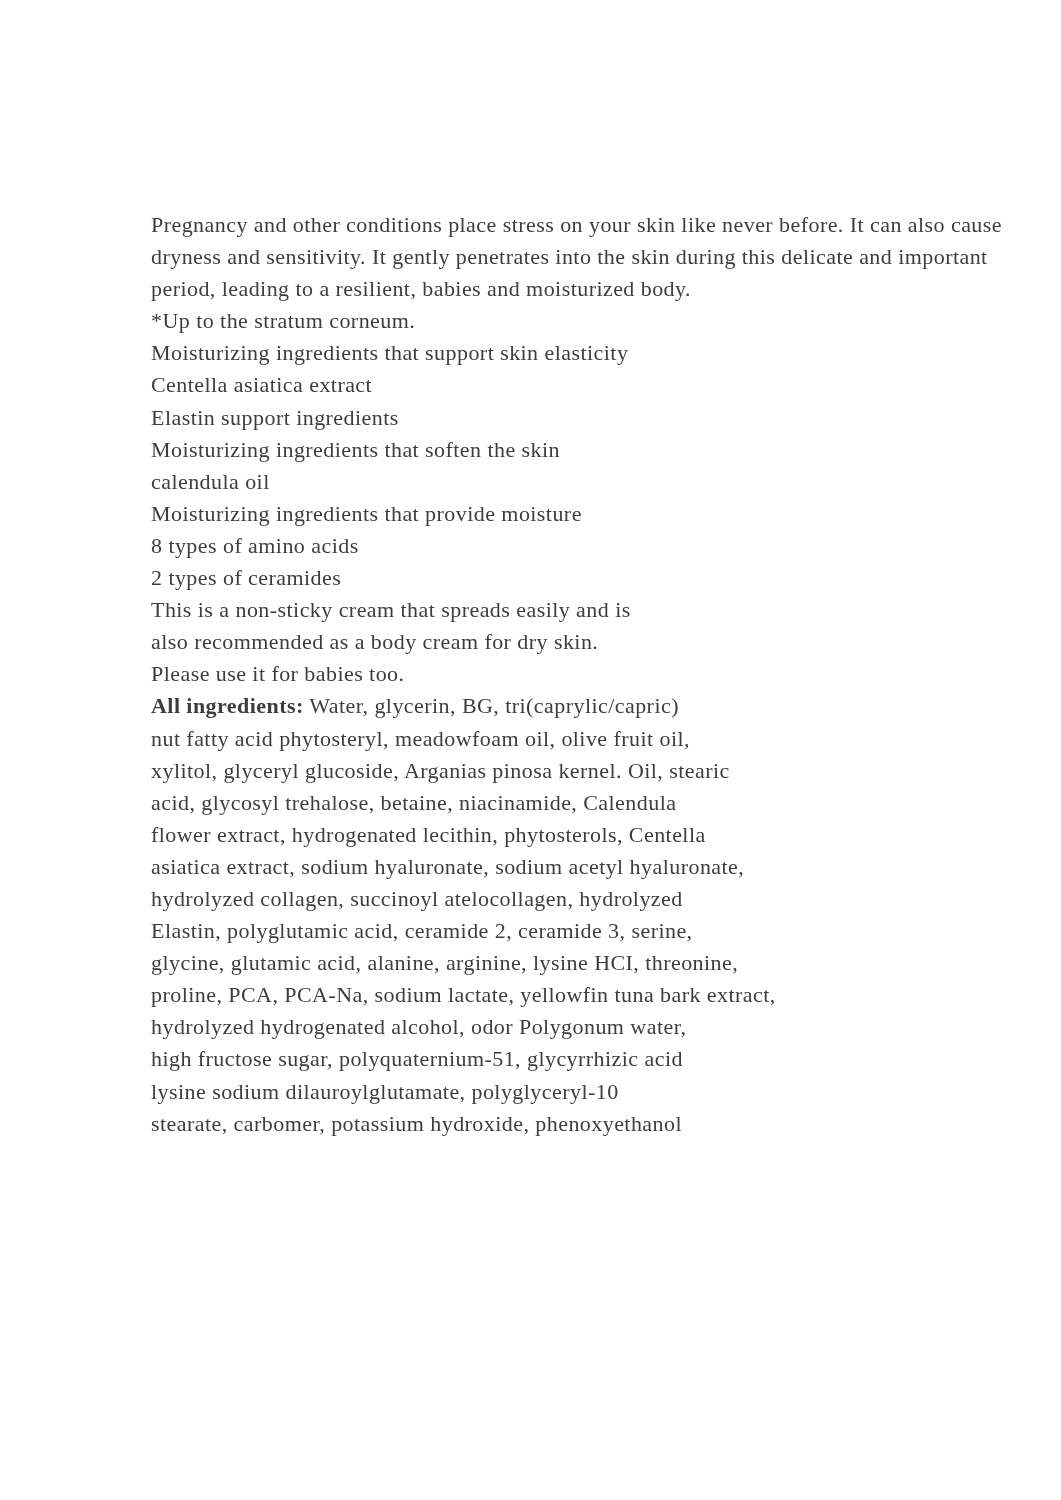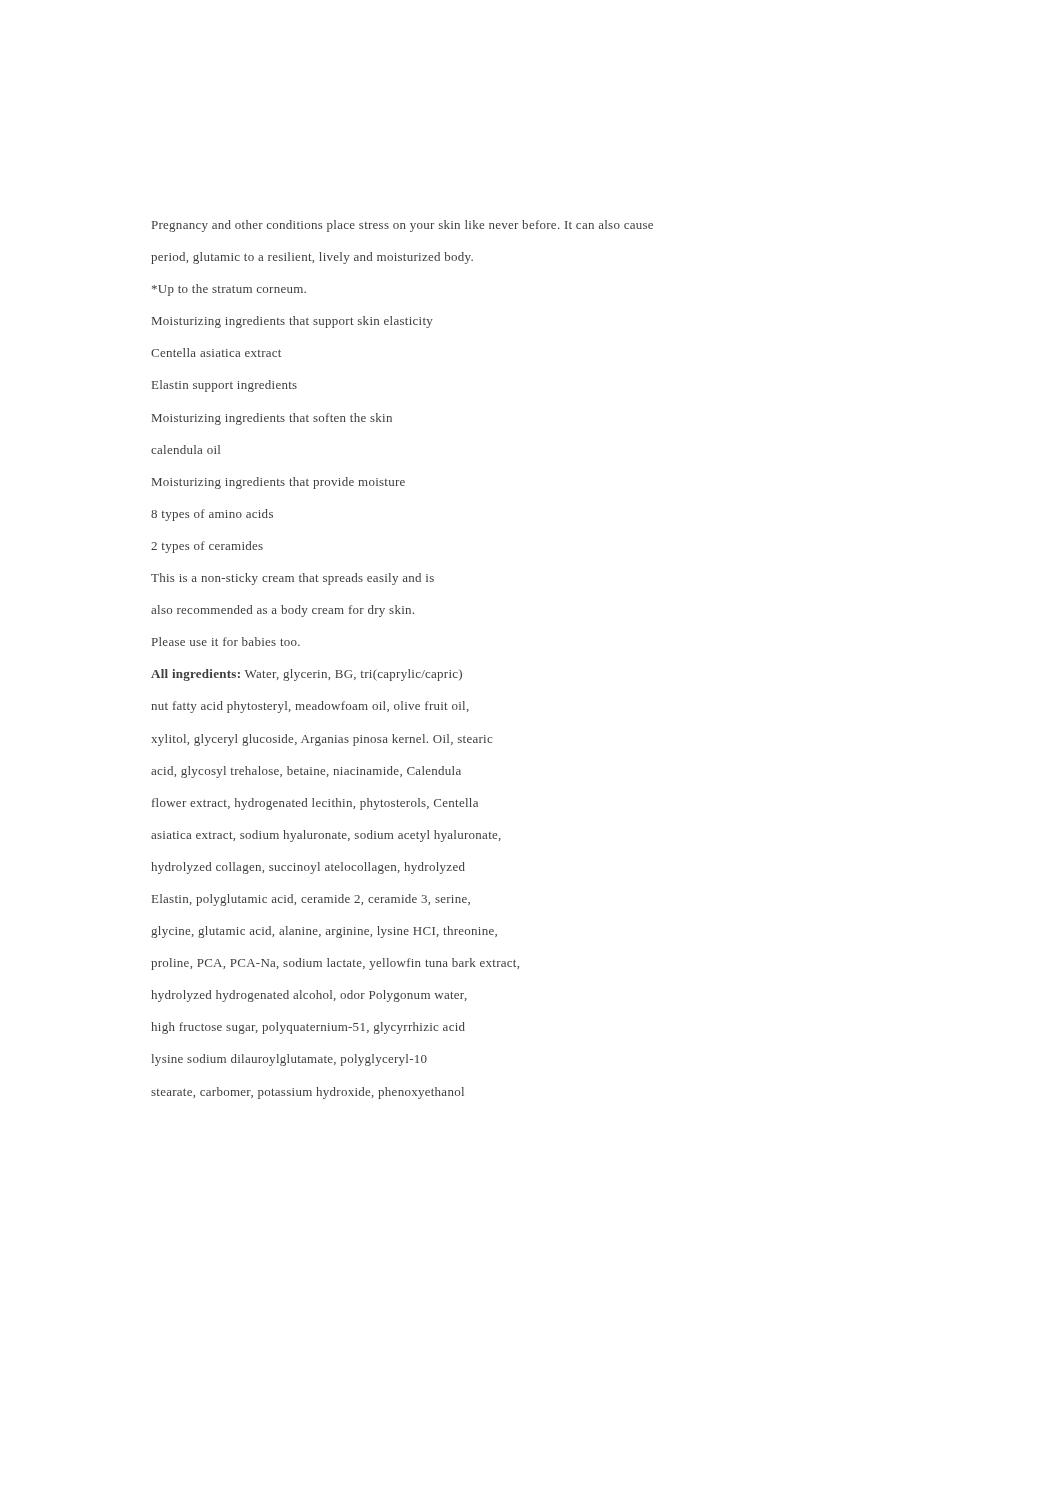--- a/index.html
+++ b/index.html
@@ -13,42 +13,43 @@
     height: 1500px;
     background: #ffffff;
     overflow: hidden;
   }
   .text-block {
     position: absolute;
     left: 151px;
     top: 209px;
     width: 800px;
     font-family: "Liberation Serif", "DejaVu Serif", serif;
-    font-size: 13px;
+    font-size: 22px;
     line-height: 32.1px;
     color: #3d3d3d;
     letter-spacing: 0.02em;
     font-weight: 400;
   }
   .line {
     white-space: nowrap;
   }
   .bold-label {
     font-weight: 700;
     margin-top: 32px;
   }
 </style>
 </head>
 <body>
 
 <div class="page">
   <div class="text-block">
     <div>
         <div class="line">Pregnancy and other conditions place stress on your skin like never before. It can also cause</div>
-        <div class="line">period, glutamic to a resilient, lively and moisturized body.</div>
+        <div class="line">dryness and sensitivity. It gently penetrates into the skin during this delicate and important</div>
+        <div class="line">period, leading to a resilient, babies and moisturized body.</div>
         <div class="line">*Up to the stratum corneum.</div>
         <div class="line">Moisturizing ingredients that support skin elasticity</div>
         <div class="line">Centella asiatica extract</div>
         <div class="line">Elastin support ingredients</div>
         <div class="line">Moisturizing ingredients that soften the skin</div>
         <div class="line">calendula oil</div>
         <div class="line">Moisturizing ingredients that provide moisture</div>
         <div class="line">8 types of amino acids</div>
         <div class="line">2 types of ceramides</div>
         <div class="line">This is a non-sticky cream that spreads easily and is</div>

